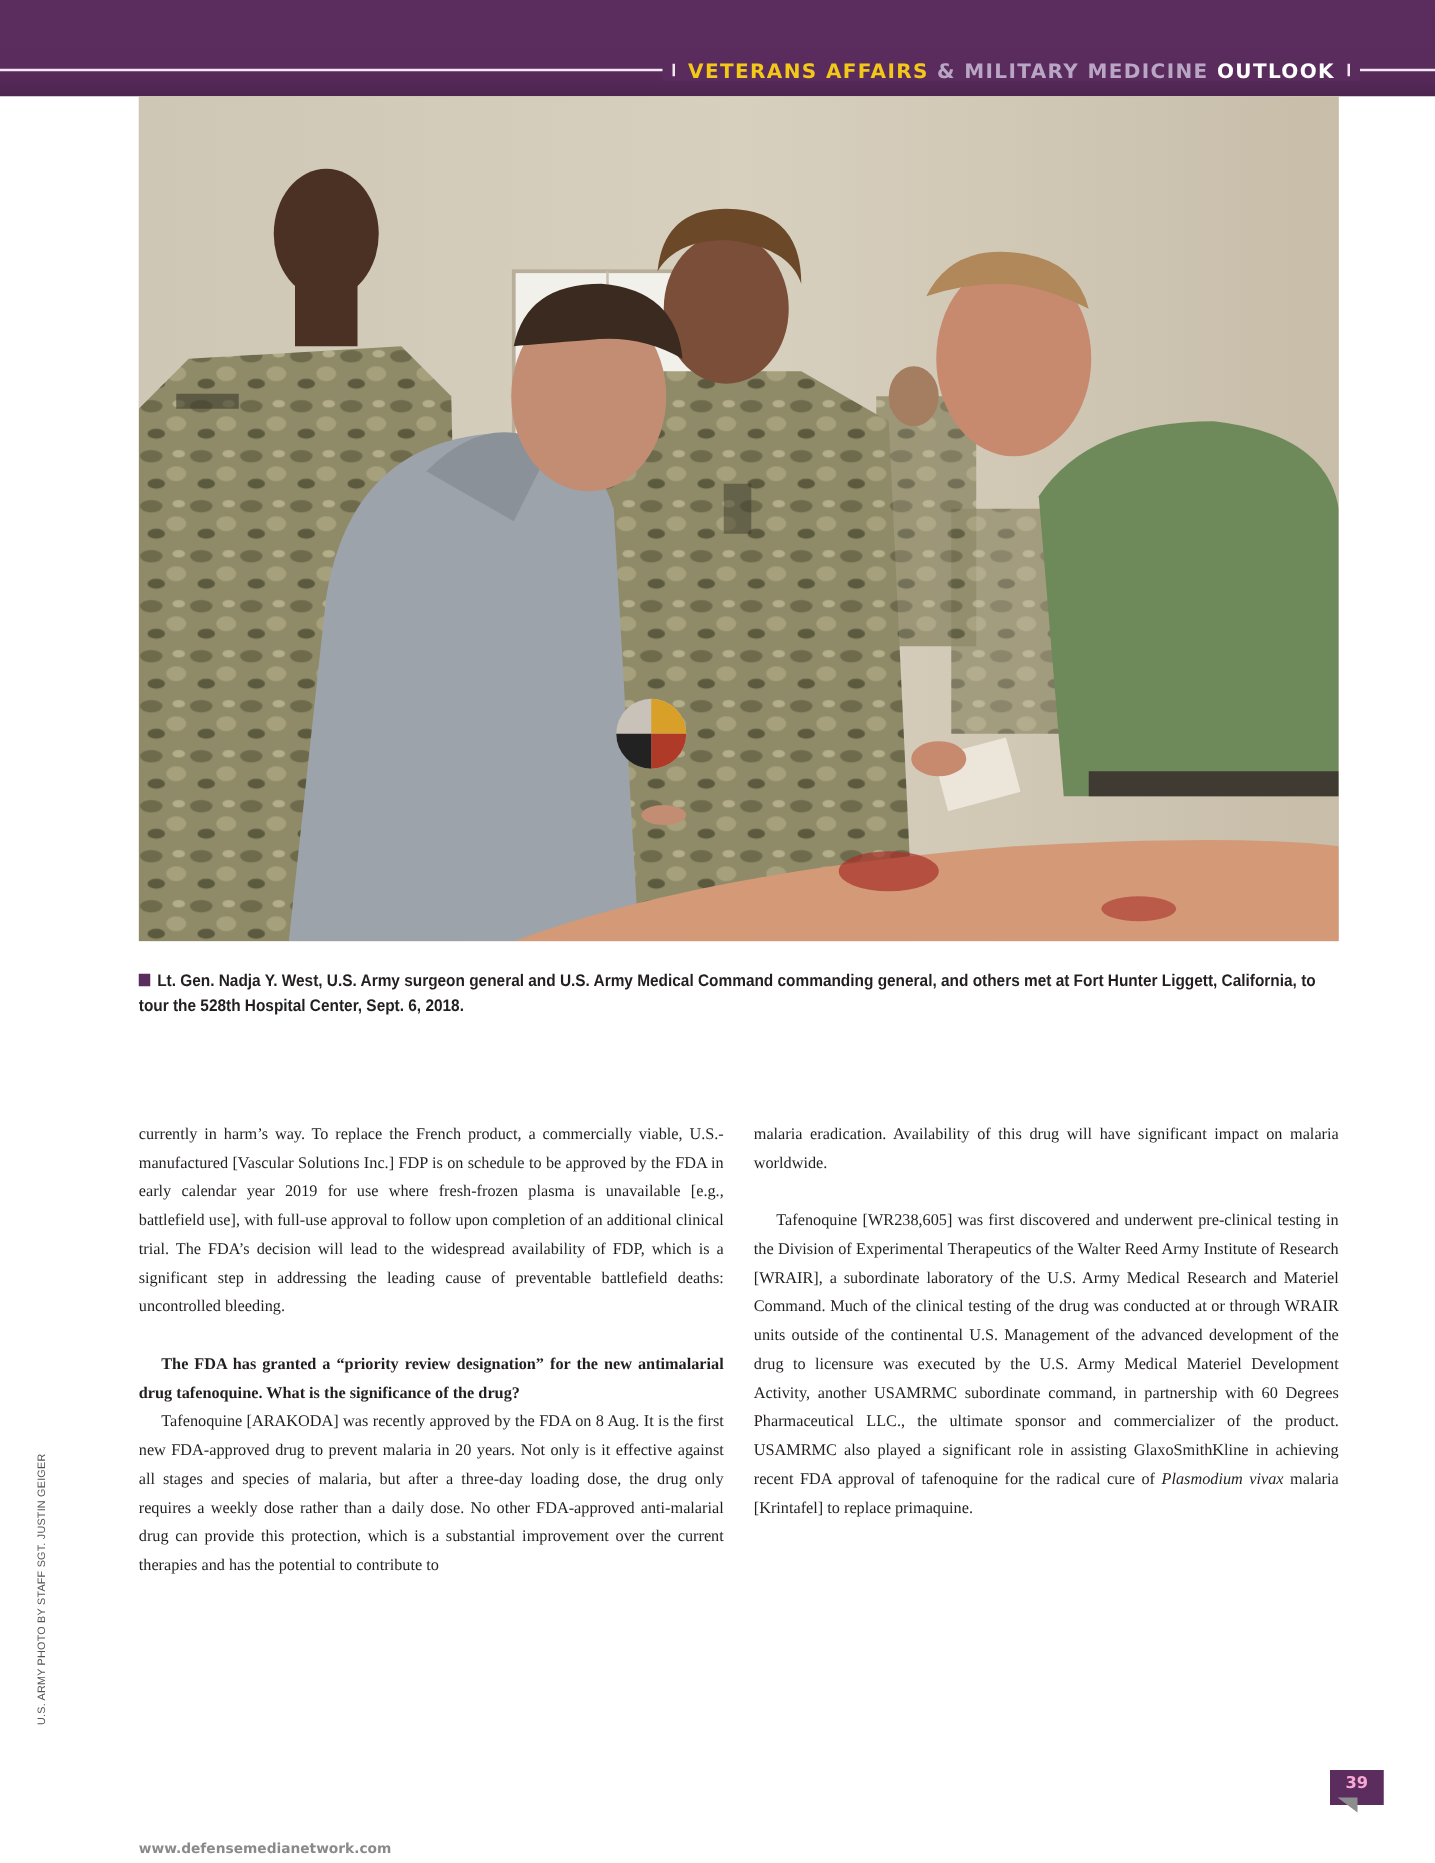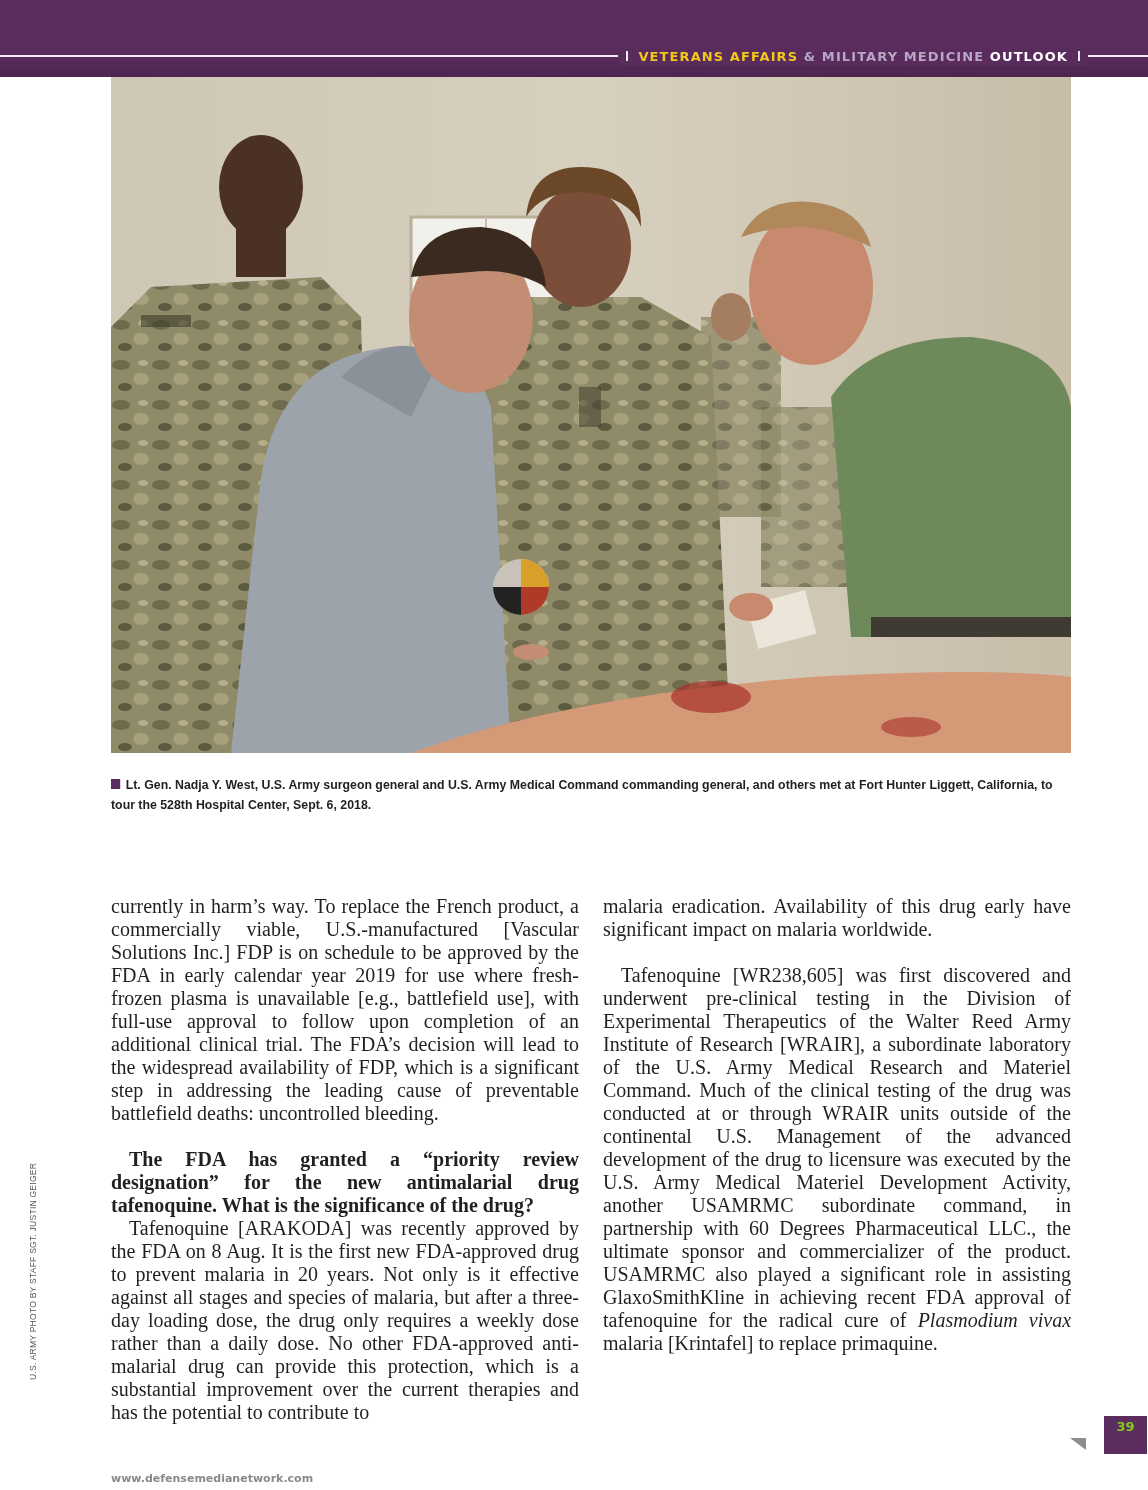--- a/index.html
+++ b/index.html
@@ -14,21 +14,21 @@
     .header-rule {
       position: absolute; left: 0; top: 55px; width: 1148px; height: 2px; background: #f2e8f2;
     }
     .header-title-wrap {
       position: absolute; top: 47px; right: 60px; height: 18px;
       display: flex; align-items: center; gap: 10px;
       background: #5a2b5d; padding: 0 8px;
     }
     .header-tick { width: 2px; height: 10px; background: #f2e8f2; }
     .header-title {
-      font-family: "DejaVu Sans", sans-serif; font-weight: bold; font-size: 13px;
+      font-family: "DejaVu Sans", sans-serif; font-weight: bold; font-size: 16px;
       letter-spacing: 1.1px; white-space: nowrap;
     }
     .header-title .t-yellow { color: #f2c819; }
     .header-title .t-lilac { color: #b9a6c4; }
     .header-title .t-white { color: #ffffff; }
 
     
     .photo {
       position: absolute; left: 111px; top: 77px; width: 960px; height: 676px;
       overflow: hidden; background: #c8bfae;
@@ -51,39 +51,39 @@
     .credit {
       position: absolute; left: 28px; top: 1380px; width: 220px;
       transform: rotate(-90deg); transform-origin: left top;
       font-family: "Liberation Sans", sans-serif; font-size: 8.6px; color: #555;
       letter-spacing: 0.2px; white-space: nowrap;
     }
 
     
     .col {
       position: absolute; top: 895px; width: 468px;
-      font-size: 20px; line-height: 23px; text-align: justify; hyphens: manual;
+      font-size: 13px; line-height: 23px; text-align: justify; hyphens: manual;
     }
     .col-left { left: 111px; }
     .col-right { left: 603px; }
     .col p { margin: 0; }
     .col .indent { text-indent: 18px; }
     .col .q { font-weight: bold; text-indent: 18px; }
     .col .gap { height: 23px; }
     .col em { font-style: italic; }
 
     
     .footer-url {
       position: absolute; left: 111px; top: 1472px;
       font-family: "DejaVu Sans", sans-serif; font-size: 11px; font-weight: bold;
       color: #8a8a8a;
     }
     .page-num {
-      position: absolute; left: 1104px; top: 1416px; width: 43px; height: 38px;
-      background: #5b2c5e; color: #84cc16; font-family: "DejaVu Sans", sans-serif;
+      position: absolute; left: 1064px; top: 1416px; width: 43px; height: 28px;
+      background: #5b2c5e; color: #f9a8d4; font-family: "DejaVu Sans", sans-serif;
       font-weight: bold; font-size: 13px; text-align: center; line-height: 22px;
     }
     .page-num-tail {
       position: absolute; left: 1070px; top: 1438px; width: 0; height: 0;
       border-top: 12px solid #8d8d8d; border-left: 16px solid transparent;
     }
   </style>
 </head>
 <body>
 
@@ -163,20 +163,20 @@
 <div class="credit">U.S. ARMY PHOTO BY STAFF SGT. JUSTIN GEIGER</div>
 
 <div class="col col-left">
   <p>currently in harm’s way. To replace the French product, a commercially viable, U.S.-manufactured [Vascular Solutions Inc.] FDP is on schedule to be approved by the FDA in early calendar year 2019 for use where fresh-frozen plasma is unavailable [e.g., battlefield use], with full-use approval to follow upon completion of an additional clinical trial. The FDA’s decision will lead to the widespread availability of FDP, which is a significant step in addressing the leading cause of preventable battlefield deaths: uncontrolled bleeding.</p>
   <div class="gap"></div>
   <p class="q">The FDA has granted a “priority review designation” for the new antimalarial drug tafenoquine. What is the signif­icance of the drug?</p>
   <p class="indent">Tafenoquine [ARAKODA] was recently approved by the FDA on 8 Aug. It is the first new FDA-approved drug to pre­vent malaria in 20 years. Not only is it effective against all stages and species of malaria, but after a three-day loading dose, the drug only requires a weekly dose rather than a daily dose. No other FDA-approved anti-malarial drug can pro­vide this protection, which is a substantial improvement over the current therapies and has the potential to contribute to</p>
 </div>
 
 <div class="col col-right">
-  <p>malaria eradication. Availability of this drug early have sig­nificant impact on malaria worldwide.</p>
+  <p>malaria eradication. Availability of this drug will have sig­nificant impact on malaria worldwide.</p>
   <div class="gap"></div>
   <p class="indent"><span>Tafenoquine [WR238,605] was first discovered and under­went pre-clinical testing in the Division of Experimental Therapeutics of the Walter Reed Army Institute of Research [WRAIR], a subordinate laboratory of the U.S. Army Medical Research and Materiel Command. Much of the clin­ical testing of the drug was conducted at or through WRAIR units outside of the continental U.S. Management of the advanced development of the drug to licensure was executed by the U.S. Army Medical Materiel Development Activity, another USAMRMC subordinate command, in partnership with 60 Degrees Pharmaceutical LLC., the ultimate sponsor and commercializer of the product. USAMRMC also played a significant role in assisting GlaxoSmithKline in achieving recent FDA approval of tafenoquine for the radical cure of</span> <em>Plasmodium vivax</em><span> malaria [Krintafel] to replace primaquine.</span></p>
 </div>
 
 <div class="footer-url">www.defensemedianetwork.com</div>
 <div class="page-num">39</div>
 <div class="page-num-tail"></div>
 
 </body></html>

